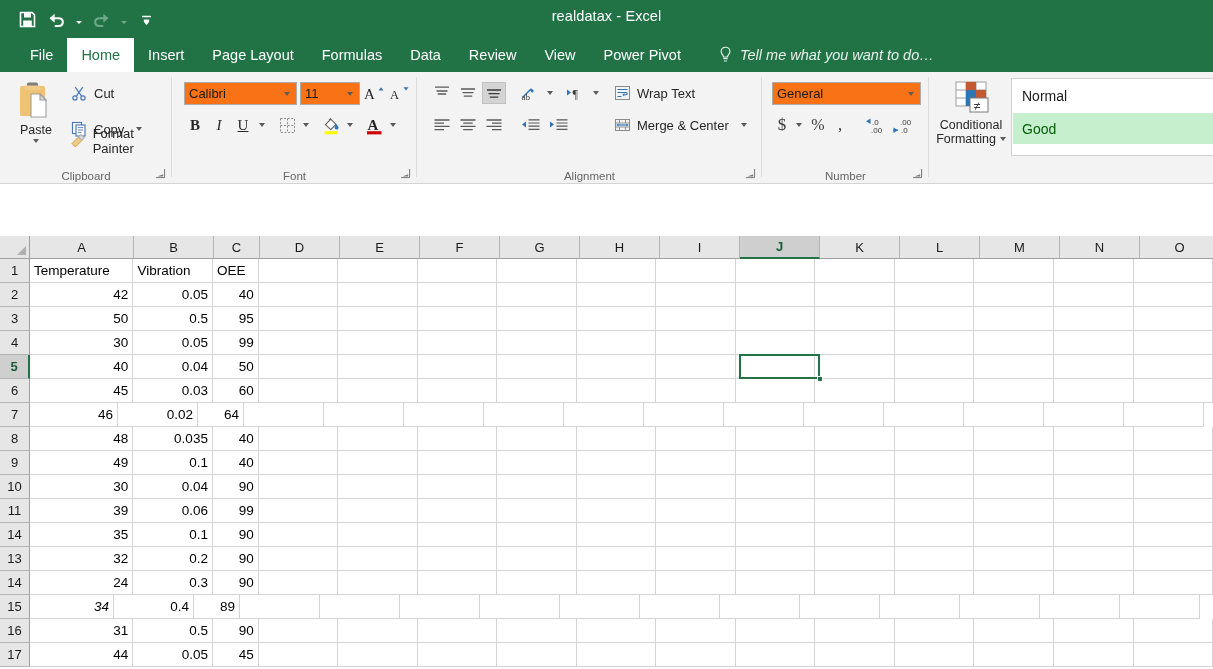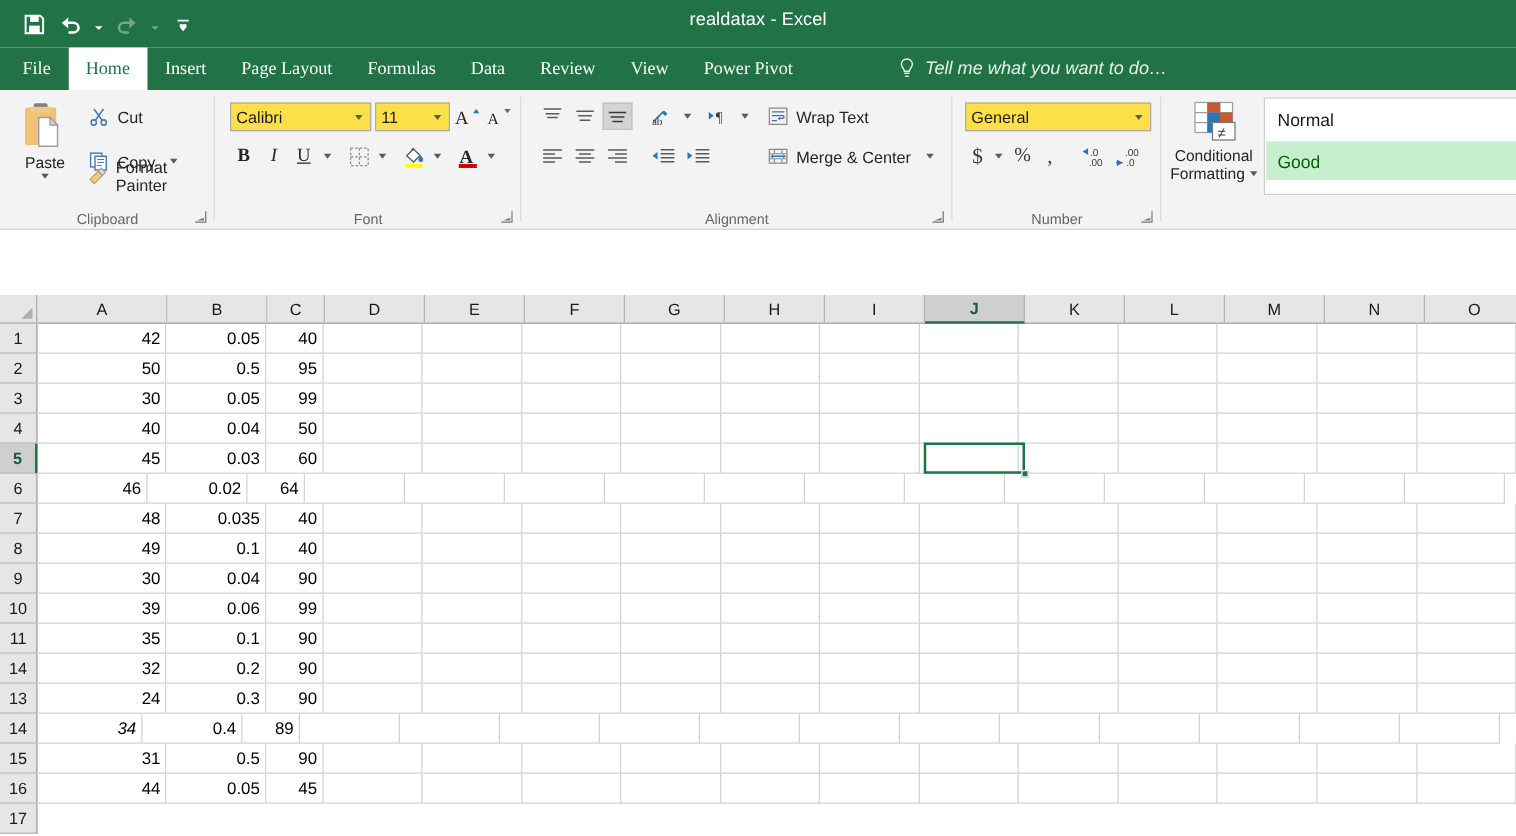--- a/index.html
+++ b/index.html
@@ -31,21 +31,21 @@
   .win-title {
     position: absolute; left: 0; top: 8px; width: 1213px; text-align: center;
     color: #ffffff; font-size: 14.5px; letter-spacing: .1px;
   }
 
   
   .tabbar {
     position: absolute; left: 0; top: 38px; width: 1213px; height: 34px;
     background: #217346;
   }
-  .tabs { position: absolute; left: 4px; top: 0; display: flex; align-items: stretch; height: 34px; font-family: Liberation Serif, serif; }
+  .tabs { position: absolute; left: 16px; top: 0; display: flex; align-items: stretch; height: 34px; }
   .tab {
     display: flex; align-items: center; padding: 0 14px; height: 34px;
     color: #ffffff; font-size: 14.5px; white-space: nowrap; cursor: default;
   }
   .tab.active { background: #ffffff; color: #217346; }
   .tellme {
     position: absolute; left: 718px; top: 0; height: 34px;
     display: flex; align-items: center; gap: 7px;
     color: #e6f0ea; font-size: 14.5px; font-style: italic;
   }
@@ -77,21 +77,21 @@
   .cb-item {
     position: absolute; display: flex; align-items: center; gap: 6px;
     font-size: 13px; color: #262626; height: 22px;
   }
   .cb-item .ci { width: 18px; height: 18px; display: flex; align-items: center; justify-content: center; }
   .sm-caret { width: 0; height: 0; border-left: 3.5px solid transparent; border-right: 3.5px solid transparent; border-top: 4px solid #5a5a5a; }
 
   
   #g-font { left: 172px; width: 245px; }
   .combo {
-    position: absolute; background: #fde047; border: 1px solid #acacac;
+    position: absolute; background: #f97316; border: 1px solid #acacac;
     display: flex; align-items: center; padding: 0 4px; font-size: 13px; color: #1a1a1a;
   }
   .combo .cval { flex: 1; overflow: hidden; white-space: nowrap; }
   .combo .cbcar { width: 10px; display: flex; justify-content: center; }
   .ico-btn {
     position: absolute; display: flex; align-items: center; justify-content: center;
     color: #262626;
   }
   .ico-btn.sel { background: #d4d4d4; border: 1px solid #c0c0c0; }
 
@@ -587,20 +587,37 @@
         <div class="rowhead">11</div>
         <div class="rowhead">14</div>
         <div class="rowhead">13</div>
         <div class="rowhead">14</div>
         <div class="rowhead">15</div>
         <div class="rowhead">16</div>
         <div class="rowhead">17</div>
       </div>
     <div class="cells" id="cells">
         <div class="crow">
+          <div class="cell txt" style="width: 104px;">Temperature</div>
+          <div class="cell txt" style="width: 80px;">Vibration</div>
+          <div class="cell txt" style="width: 46px;">OEE</div>
+          <div class="cell num" style="width: 80px;"></div>
+          <div class="cell num" style="width: 80px;"></div>
+          <div class="cell num" style="width: 80px;"></div>
+          <div class="cell num" style="width: 80px;"></div>
+          <div class="cell num" style="width: 80px;"></div>
+          <div class="cell num" style="width: 80px;"></div>
+          <div class="cell num" style="width: 80px;"></div>
+          <div class="cell num" style="width: 80px;"></div>
+          <div class="cell num" style="width: 80px;"></div>
+          <div class="cell num" style="width: 80px;"></div>
+          <div class="cell num" style="width: 80px;"></div>
+          <div class="cell num" style="width: 80px;"></div>
+        </div>
+        <div class="crow">
           <div class="cell num" style="width: 104px;">42</div>
           <div class="cell num" style="width: 80px;">0.05</div>
           <div class="cell num" style="width: 46px;">40</div>
           <div class="cell num" style="width: 80px;"></div>
           <div class="cell num" style="width: 80px;"></div>
           <div class="cell num" style="width: 80px;"></div>
           <div class="cell num" style="width: 80px;"></div>
           <div class="cell num" style="width: 80px;"></div>
           <div class="cell num" style="width: 80px;"></div>
           <div class="cell num" style="width: 80px;"></div>

